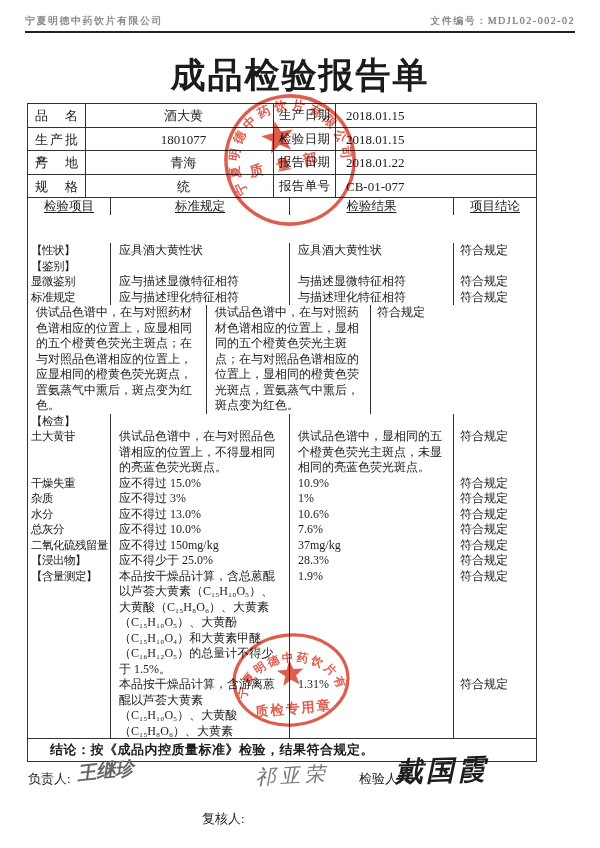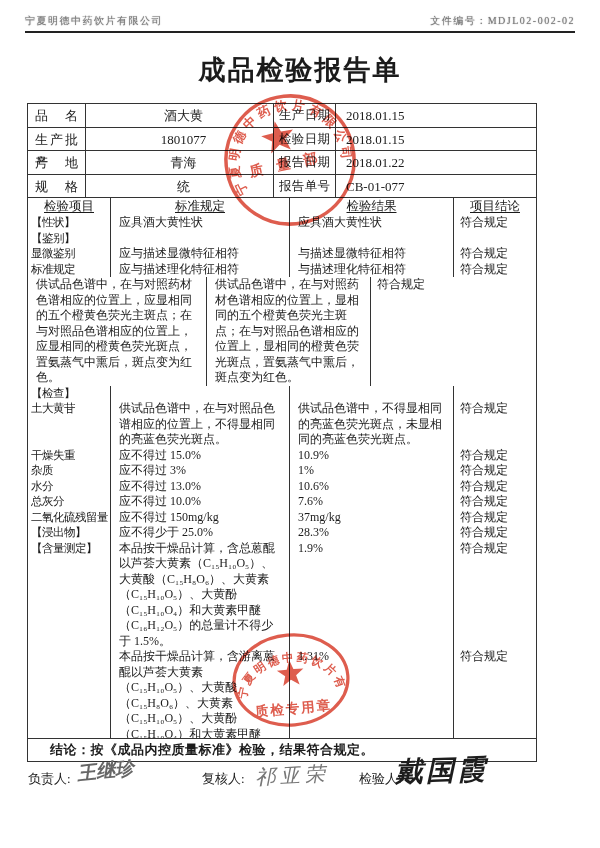--- a/index.html
+++ b/index.html
@@ -18,21 +18,21 @@
     font-size:10px; color:#7a7a7a; letter-spacing:1.5px;
     text-shadow:0 0 1.2px #9a9a9a;
   }
   .header-rule {
     position:absolute; top:31px; left:25px; width:550px;
     border-top:2px solid #222;
   }
   
   .title {
     position:absolute; top:52px; left:0; width:100%;
-    text-align:center; font-size:27px; font-weight:bold; letter-spacing:2px;
+    text-align:center; font-size:35px; font-weight:bold; letter-spacing:2px;
   }
   
   .info-table {
     position:absolute; top:103px; left:27px; width:510px;
     border:1px solid #333; border-bottom:none; background:transparent;
   }
   .info-row { display:flex; height:23.5px; border-bottom:1px solid #333;font-family:Liberation Serif, serif; }
   .info-row:last-child { border-bottom:none; }
   .info-label {
     width:58px; border-right:1px solid #333; padding:0 7px;
@@ -44,42 +44,42 @@
   .info-label2 > span { display:block; text-align:justify; text-align-last:justify; }
   .info-value2 { flex:1; padding-left:10px; font-size:13px; line-height:23px; }
   
   .main-table {
     position:absolute; top:197px; left:27px; width:510px; height:542px;
     border:1px solid #333; display:flex; flex-direction:column;
   }
   .t-head { display:flex; height:17px; flex:none;align-items:center; }
   .t-head > div { font-size:12.5px; line-height:17px; text-align:center; }
   .t-head span { text-decoration:underline; text-underline-offset:2px; }
-  .t-body { display:flex; flex-direction:column; flex:1; overflow:hidden; }
+  .t-body { display:flex; flex-direction:column; flex:1; overflow:hidden;margin-top:28px; }
   .t-row { display:flex; flex:none; }
   .t-row.spacer { flex:1; }
   .h1,.c1 { width:83px; border-right:1px solid #333; }
   .h2,.c2 { width:179px; border-right:1px solid #333; }
   .h3,.c3 { width:164px; border-right:1px solid #333; }
   .h4,.c4 { flex:1; }
   .c1 { font-size:11.5px; letter-spacing:-0.5px; padding:0 1px 0 3px; white-space:nowrap; overflow:hidden; line-height:15.5px; }
   .c2 { font-size:12px; padding:0 4px 0 8px; line-height:15.5px; }
   .c3 { font-size:12px; padding:0 4px 0 8px; line-height:15.5px; }
   .c4 { font-size:12px; padding:0 2px 0 6px; line-height:15.5px; }
   
   .conclusion-box {
     position:absolute; top:738px; left:27px; width:510px; height:24px;
     border:1px solid #333; font-size:13px; font-weight:600;
     line-height:22px; padding-left:22px; letter-spacing:0.5px;
   }
   
   .sign-row { position:absolute; top:762px; left:27px; width:548px; height:60px; }
   .sign-row .lbl { position:absolute; font-size:13px; top:8px; }
   .lbl-resp { left:1px; }
-  .lbl-rev  { left:175px; }
+  .lbl-rev  { left:175px;margin-top:40px; }
   .lbl-insp { left:332px; }
   .sig { position:absolute; font-family:"DejaVu Serif",serif; font-style:italic; white-space:nowrap; }
   .sig-resp { left:50px; top:-4px; color:#666; font-size:19px; font-weight:600; transform:rotate(-6deg); }
   .sig-rev  { left:228px; top:0px;  color:#777; font-size:20px; letter-spacing:5px; transform:rotate(-3deg); }
   .sig-insp { left:368px; top:-10px; color:#1d1d1d; font-size:28px; font-weight:700; letter-spacing:3px; transform:rotate(-2deg); }
   
   .stamp { position:absolute; mix-blend-mode:multiply; opacity:0.85; pointer-events:none; }
   #stamp-quality { left:219px; top:84px; width:142px; height:152px; }
   #stamp-qc { left:229px; top:628px; width:126px; height:108px; }
   .stamp text { font-family:"Liberation Serif","DejaVu Serif",serif; font-weight:bold; }
@@ -184,21 +184,21 @@
   <div class="t-row">
     <div class="c1">【检查】</div>
     <div class="c2"></div>
     <div class="c3"></div>
     <div class="c4"></div>
   </div>
 
   <div class="t-row">
     <div class="c1">土大黄苷</div>
     <div class="c2">供试品色谱中，在与对照品色谱相应的位置上，不得显相同的亮蓝色荧光斑点。</div>
-    <div class="c3">供试品色谱中，不得显相同的亮蓝色荧光斑点，未显相同的亮蓝色荧光斑点。</div>
+    <div class="c3">供试品色谱中，显相同的五个橙黄色荧光主斑点，未显相同的亮蓝色荧光斑点。</div>
     <div class="c4">符合规定</div>
   </div>
 
   <div class="t-row">
     <div class="c1">干燥失重</div>
     <div class="c2">应不得过 15.0%</div>
     <div class="c3">10.9%</div>
     <div class="c4">符合规定</div>
   </div>
 

